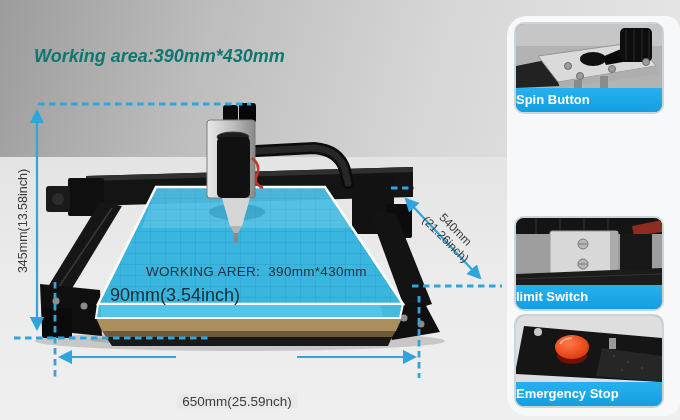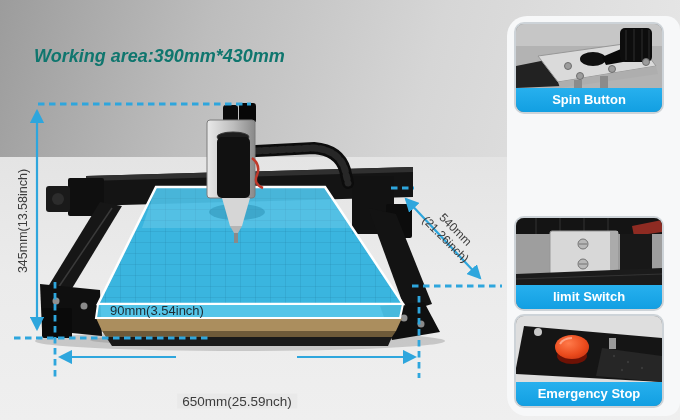--- a/index.html
+++ b/index.html
@@ -28,31 +28,31 @@
 
   
   .dim{position:absolute;color:#3c3c3c;font-size:12.5px;white-space:nowrap;}
   .dim-left{left:23px;top:221px;transform:translate(-50%,-50%) rotate(-90deg);}
   .dim-bottom{left:237px;top:357px;transform:translate(-50%,-50%);
     background:#e9e9e9;padding:0 5px;font-size:13.5px;margin-top:44px;}
   .dim-diag{left:450px;top:235px;transform:translate(-50%,-50%) rotate(45deg);
     text-align:center;line-height:1.15;font-size:12px;}
   .bed-text{position:absolute;color:#22323c;white-space:pre;}
   .working-area{left:146px;top:264px;font-size:13.5px;letter-spacing:.3px;}
-  .front-height{left:110px;top:303px;font-size:13px;color:#1d2b33;}
+  .front-height{left:110px;top:285px;font-size:18px;color:#1d2b33;}
 
   
   .panel{position:absolute;left:507px;top:16px;width:173px;height:400px;
     background:#f7f8f9;border-radius:20px 14px 14px 20px;}
   .card{position:absolute;left:514px;width:146px;border-radius:10px;overflow:hidden;
     border:2px solid #cdd3d8;background:#777;}
   .card svg{display:block;}
   .card-label{position:absolute;left:0;bottom:0;width:100%;height:24px;
     background:linear-gradient(180deg,#27b0ee,#129fe2);
-    color:#fff;font-size:13px;font-weight:bold;text-align:center;line-height:24px;}
+    color:#fff;font-size:13px;font-weight:bold;line-height:24px;}
 </style>
 </head>
 <body>
 
 <div id="stage">
   <div class="bg-top"></div>
   <div class="bg-bottom"></div>
 
   <svg class="layer" width="680" height="420" viewBox="0 0 680 420">
     <defs>
@@ -148,20 +148,21 @@
   </svg>
 
   <div class="subtitle">Working area:390mm*430mm</div>
 
   <div class="dim dim-left">345mm(13.58inch)</div>
   <div class="dim dim-bottom">650mm(25.59nch)</div>
   <div class="dim dim-diag">
     <div>540mm</div>
     <div>(21.26inch)</div>
   </div>
+  <div class="bed-text working-area">WORKING ARER:  390mm*430mm</div>
   <div class="bed-text front-height">90mm(3.54inch)</div>
 
   <div class="panel"></div>
 
   <div class="card" style="top:22px;height:88px">
     <svg width="146" height="64" viewBox="0 0 146 64">
       <rect width="146" height="64" fill="#b3b3b3"></rect>
       <rect width="146" height="22" fill="#c6c6c6"></rect>
       <polygon points="0,42 40,34 46,62 0,64" fill="#222"></polygon>
       <polygon points="22,32 122,18 140,42 42,58" fill="#dadada" stroke="#979797"></polygon>

